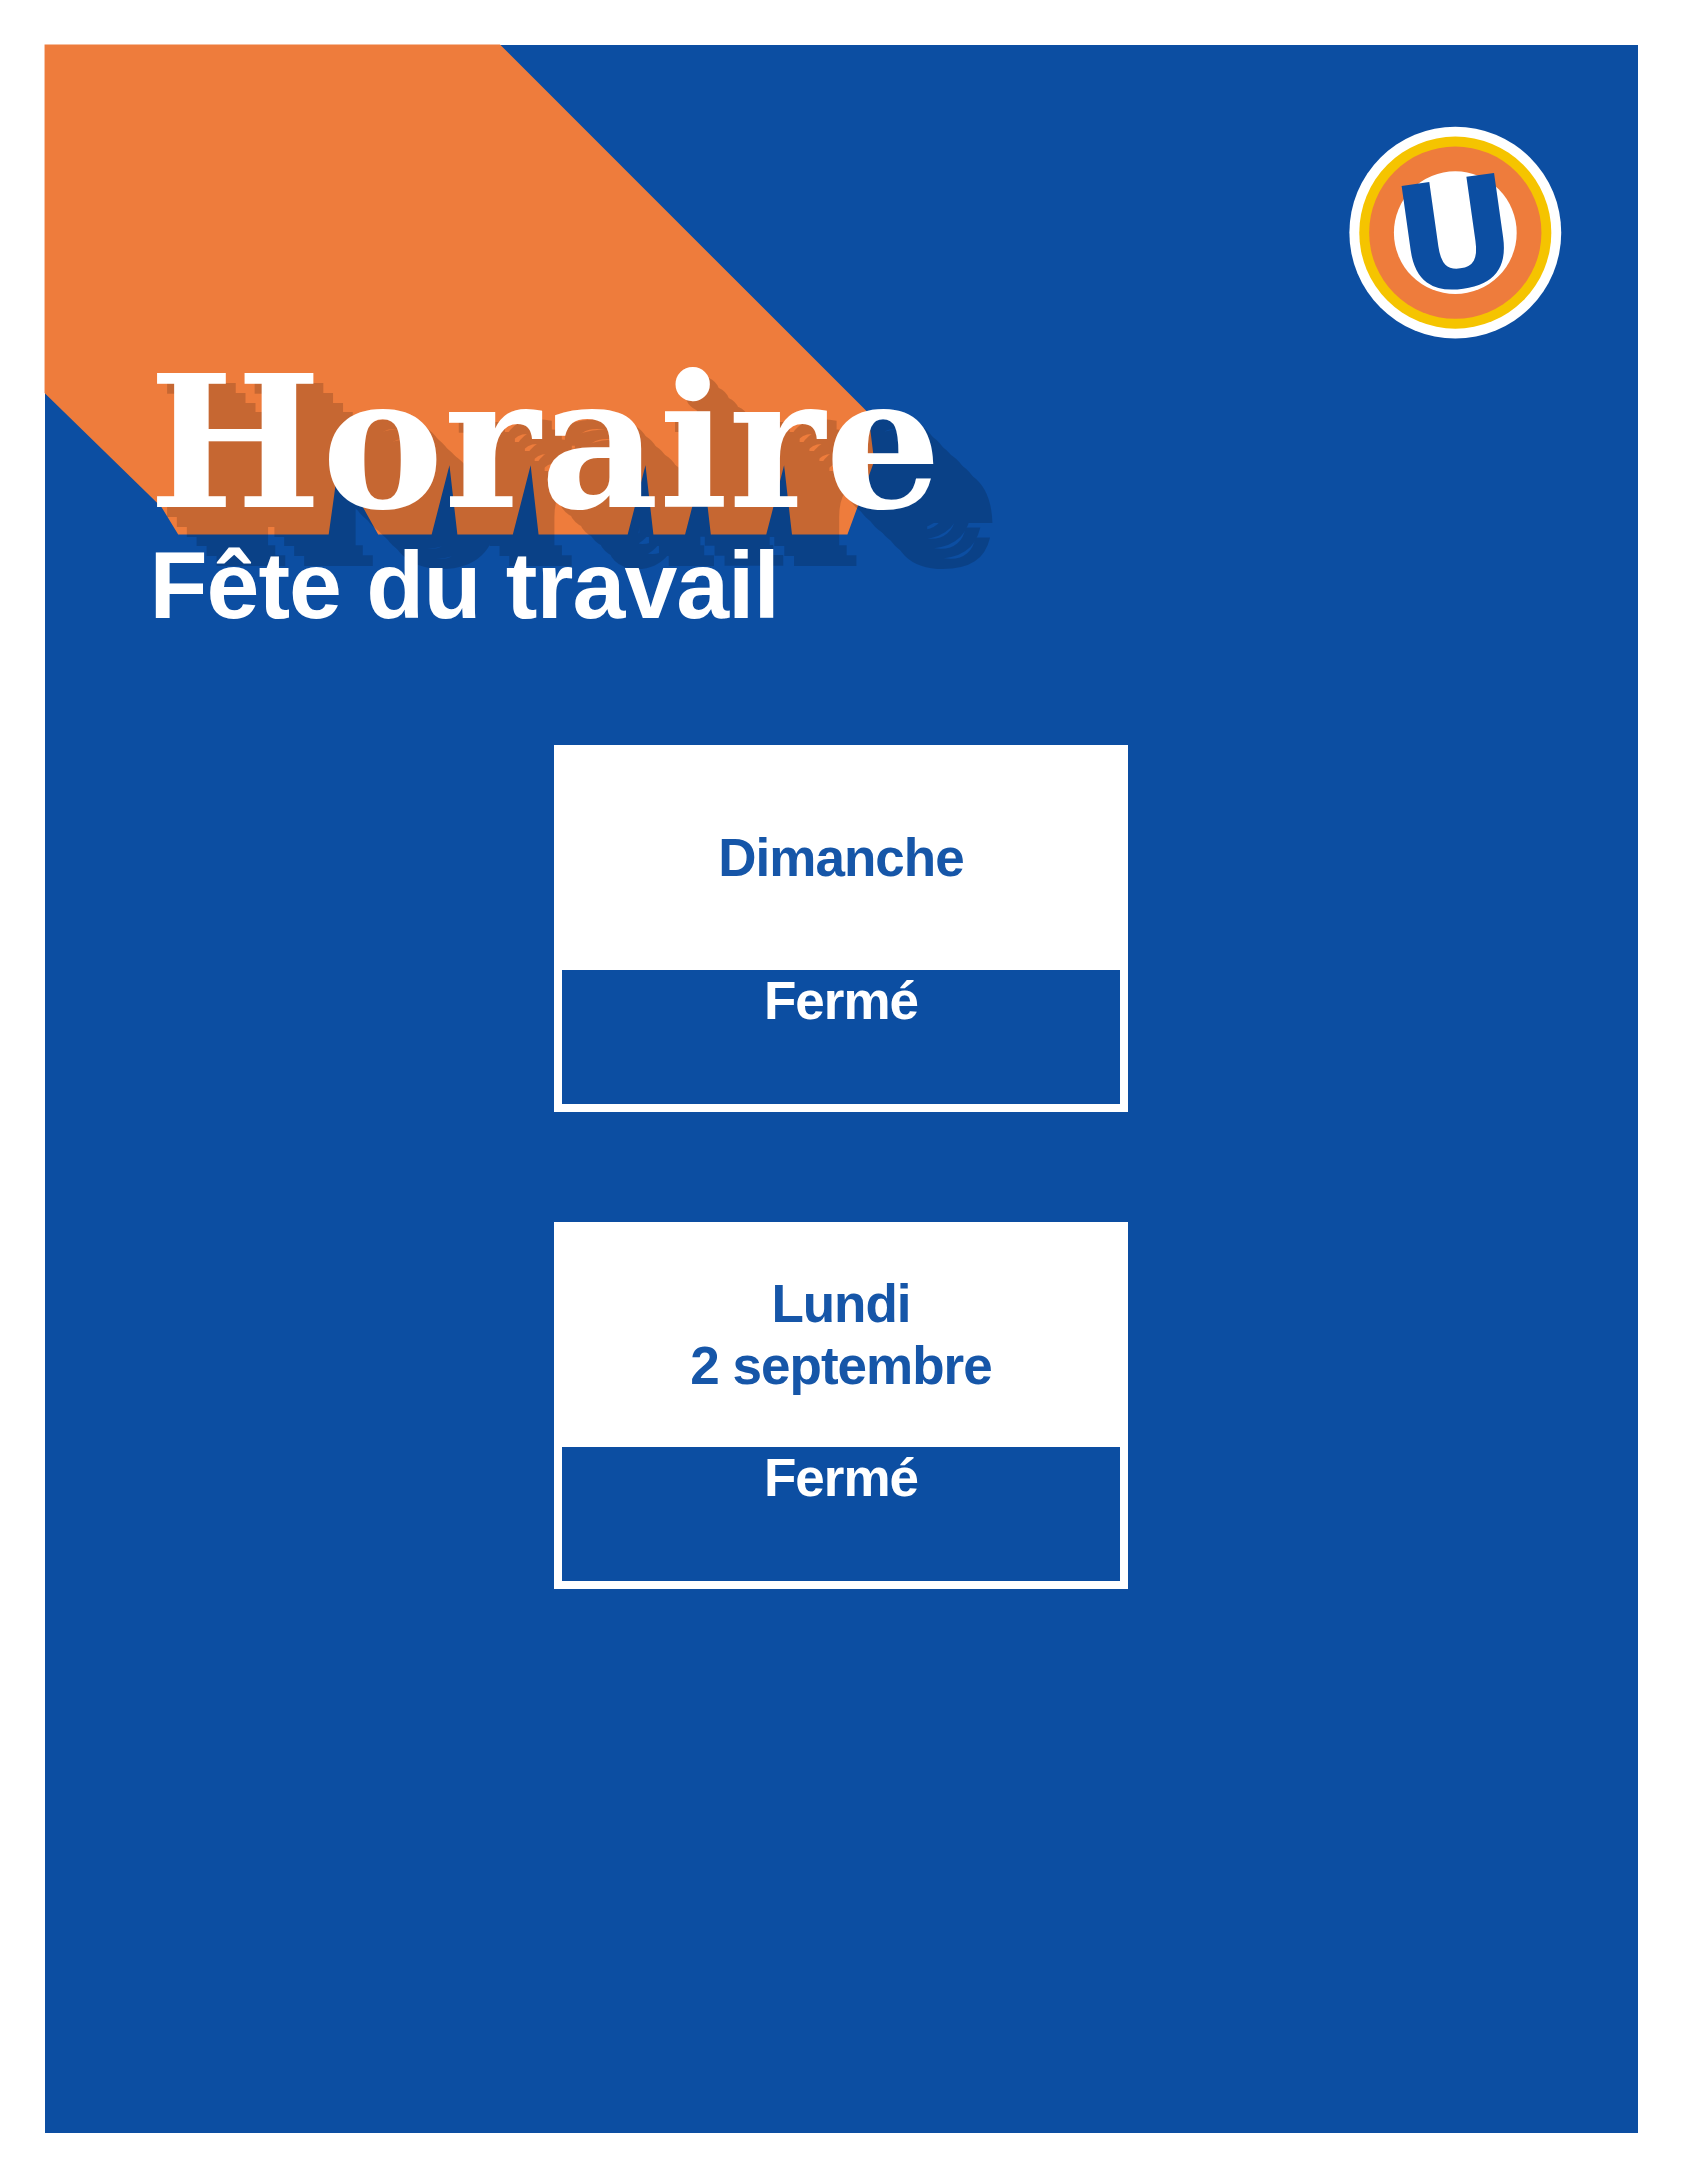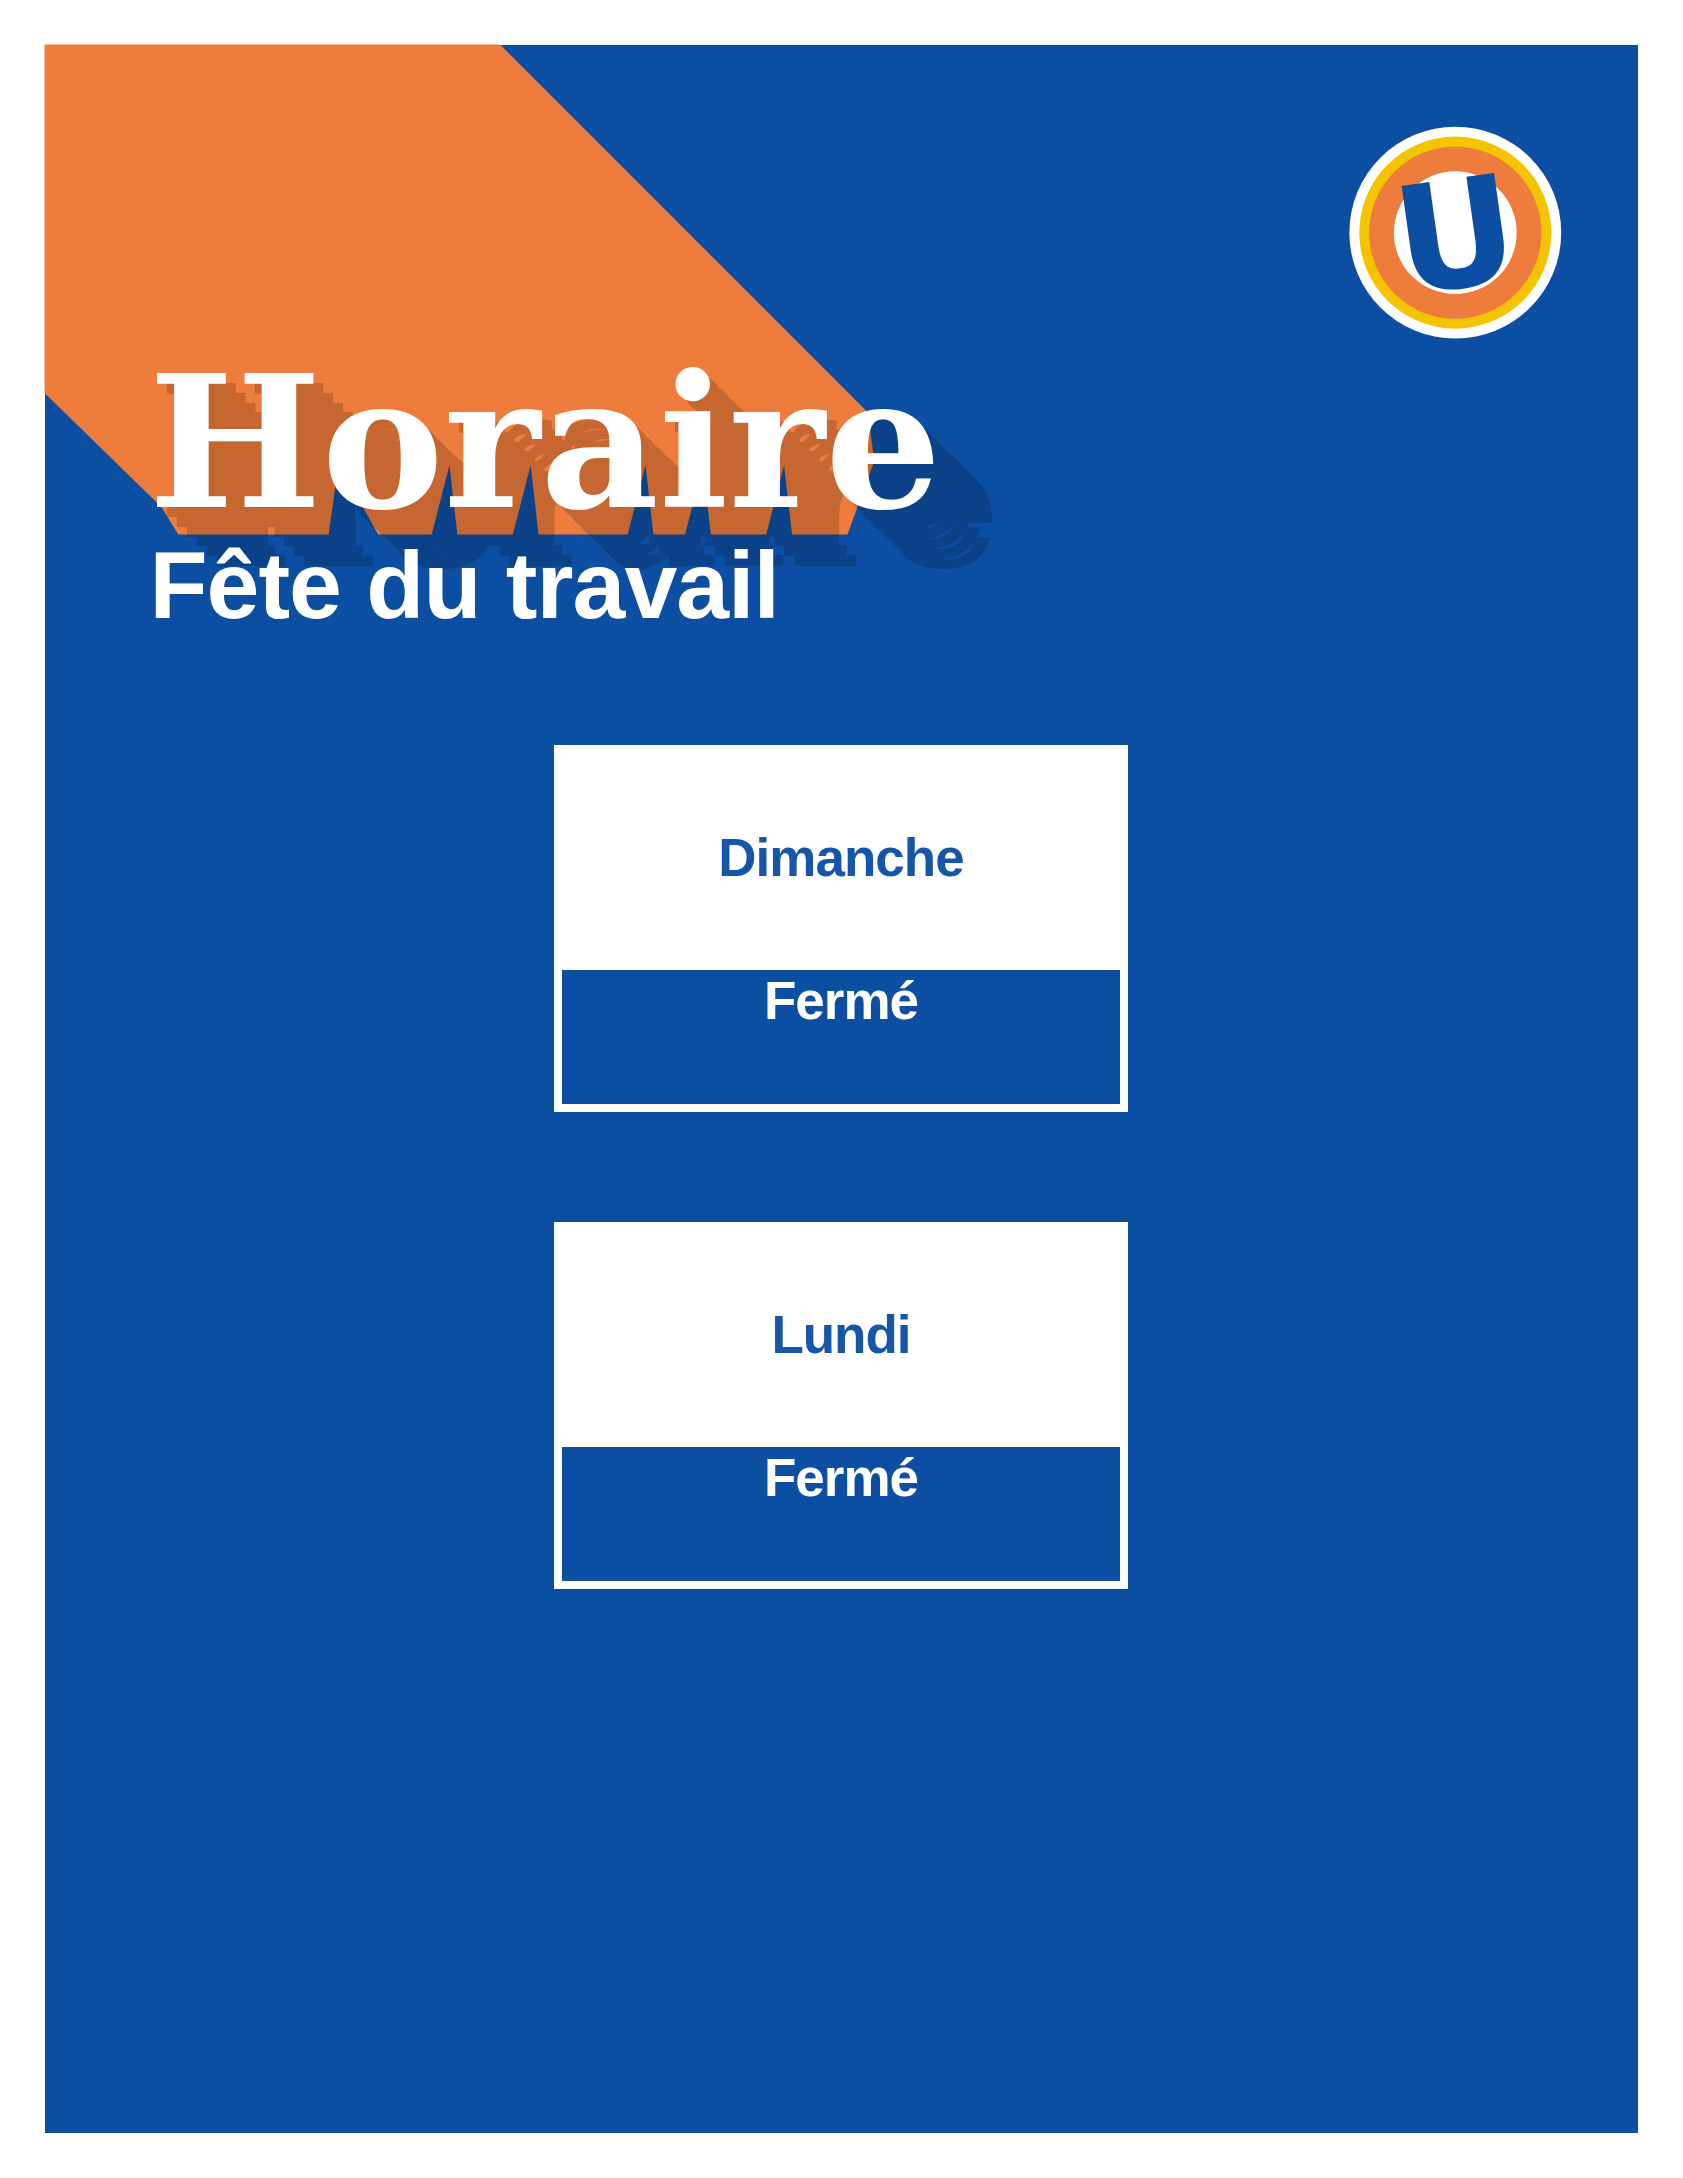--- a/index.html
+++ b/index.html
@@ -141,20 +141,21 @@
         <div>Dimanche</div>
       </div>
       <div class="hours-bar">
         <span>Fermé</span>
       </div>
     </div>
 
     <div class="card">
       <div class="card-top">
         <div>Lundi</div>
+        <div>2 septembre</div>
       </div>
       <div class="hours-bar">
         <span>Fermé</span>
       </div>
     </div>
 
 
   </div>
 </div>
 

